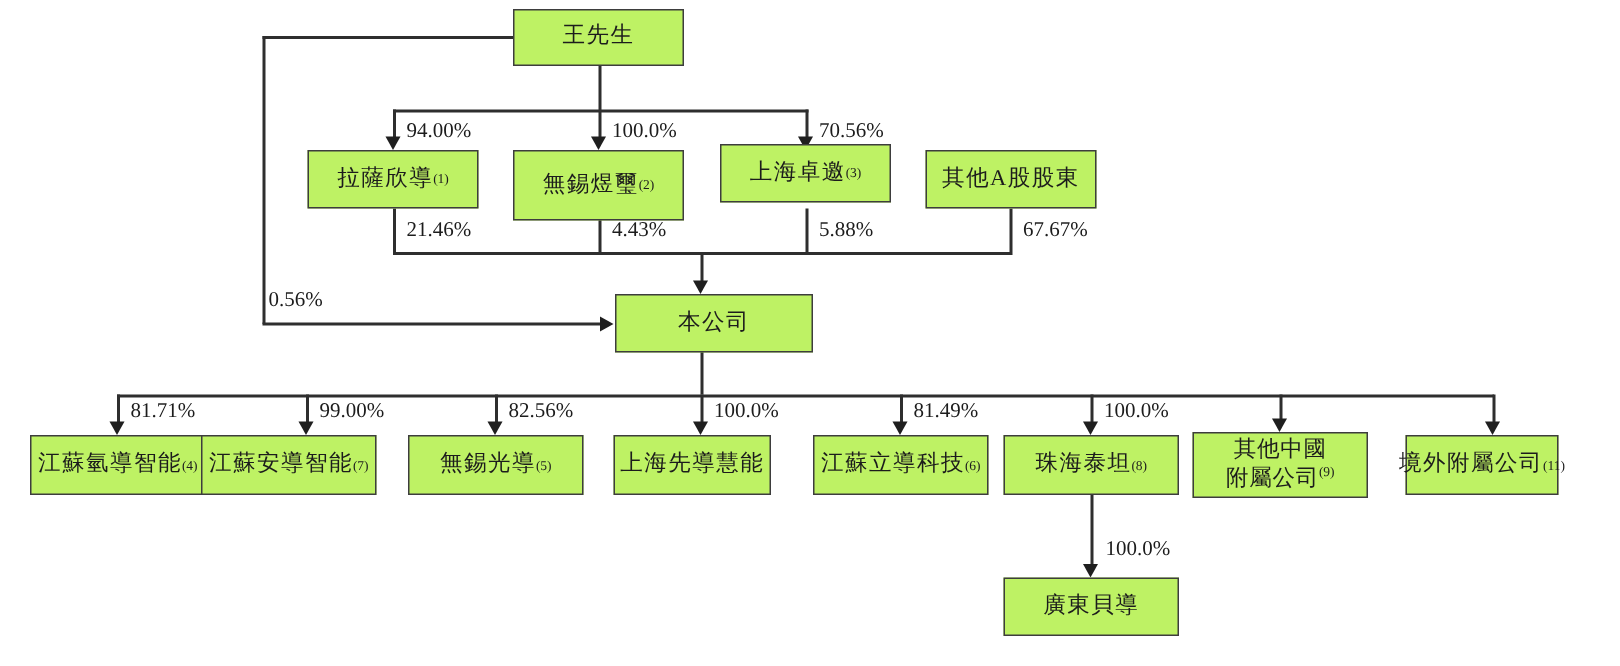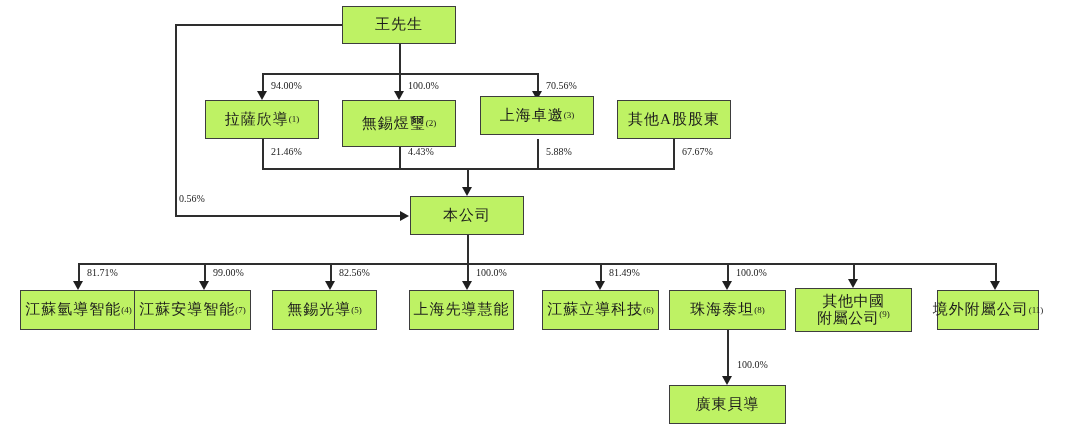--- a/index.html
+++ b/index.html
@@ -27,21 +27,21 @@
   }
   .box .note, .pct-note {
     font-size: 9px;
     letter-spacing: 0;
     vertical-align: super;
     line-height: 1;
   }
   .box.two-line { flex-direction: column; letter-spacing: 0.5px; }
   .pct {
     position: absolute;
-    font-size: 10px;
+    font-size: 14px;
     color: #1c1c1c;
     white-space: nowrap;
   }
   .hl { position: absolute; height: 1.6px; background: #2e2e2e; }
   .vl { position: absolute; width: 1.6px; background: #2e2e2e; }
   .arr-d {
     position: absolute; width: 0; height: 0;
     border-left: 5px solid transparent;
     border-right: 5px solid transparent;
     border-top: 9px solid #1f1f1f;
@@ -134,35 +134,35 @@
 
   <div class="box" style="left:480px;top:96px;width:114px;height:39px">
     <span>上海卓邀</span>
       <sup class="note">(3)</sup>
   </div>
 
   <div class="box" style="left:617px;top:100px;width:114px;height:39px">
     <span>其他A股股東</span>
   </div>
 
-  <div class="box" style="left:410px;top:196px;width:114px;height:39px">
+  <div class="box" style="left:410px;top:196px;width:132px;height:39px">
     <span>本公司</span>
   </div>
 
   <div class="box" style="left:20px;top:290px;width:117px;height:40px">
     <span>江蘇氫導智能</span>
       <sup class="note">(4)</sup>
   </div>
 
   <div class="box" style="left:134px;top:290px;width:117px;height:40px">
     <span>江蘇安導智能</span>
       <sup class="note">(7)</sup>
   </div>
 
-  <div class="box" style="left:272px;top:290px;width:105px;height:40px">
+  <div class="box" style="left:272px;top:290px;width:117px;height:40px">
     <span>無錫光導</span>
       <sup class="note">(5)</sup>
   </div>
 
   <div class="box" style="left:409px;top:290px;width:105px;height:40px">
     <span>上海先導慧能</span>
   </div>
 
   <div class="box" style="left:542px;top:290px;width:117px;height:40px">
     <span>江蘇立導科技</span>

